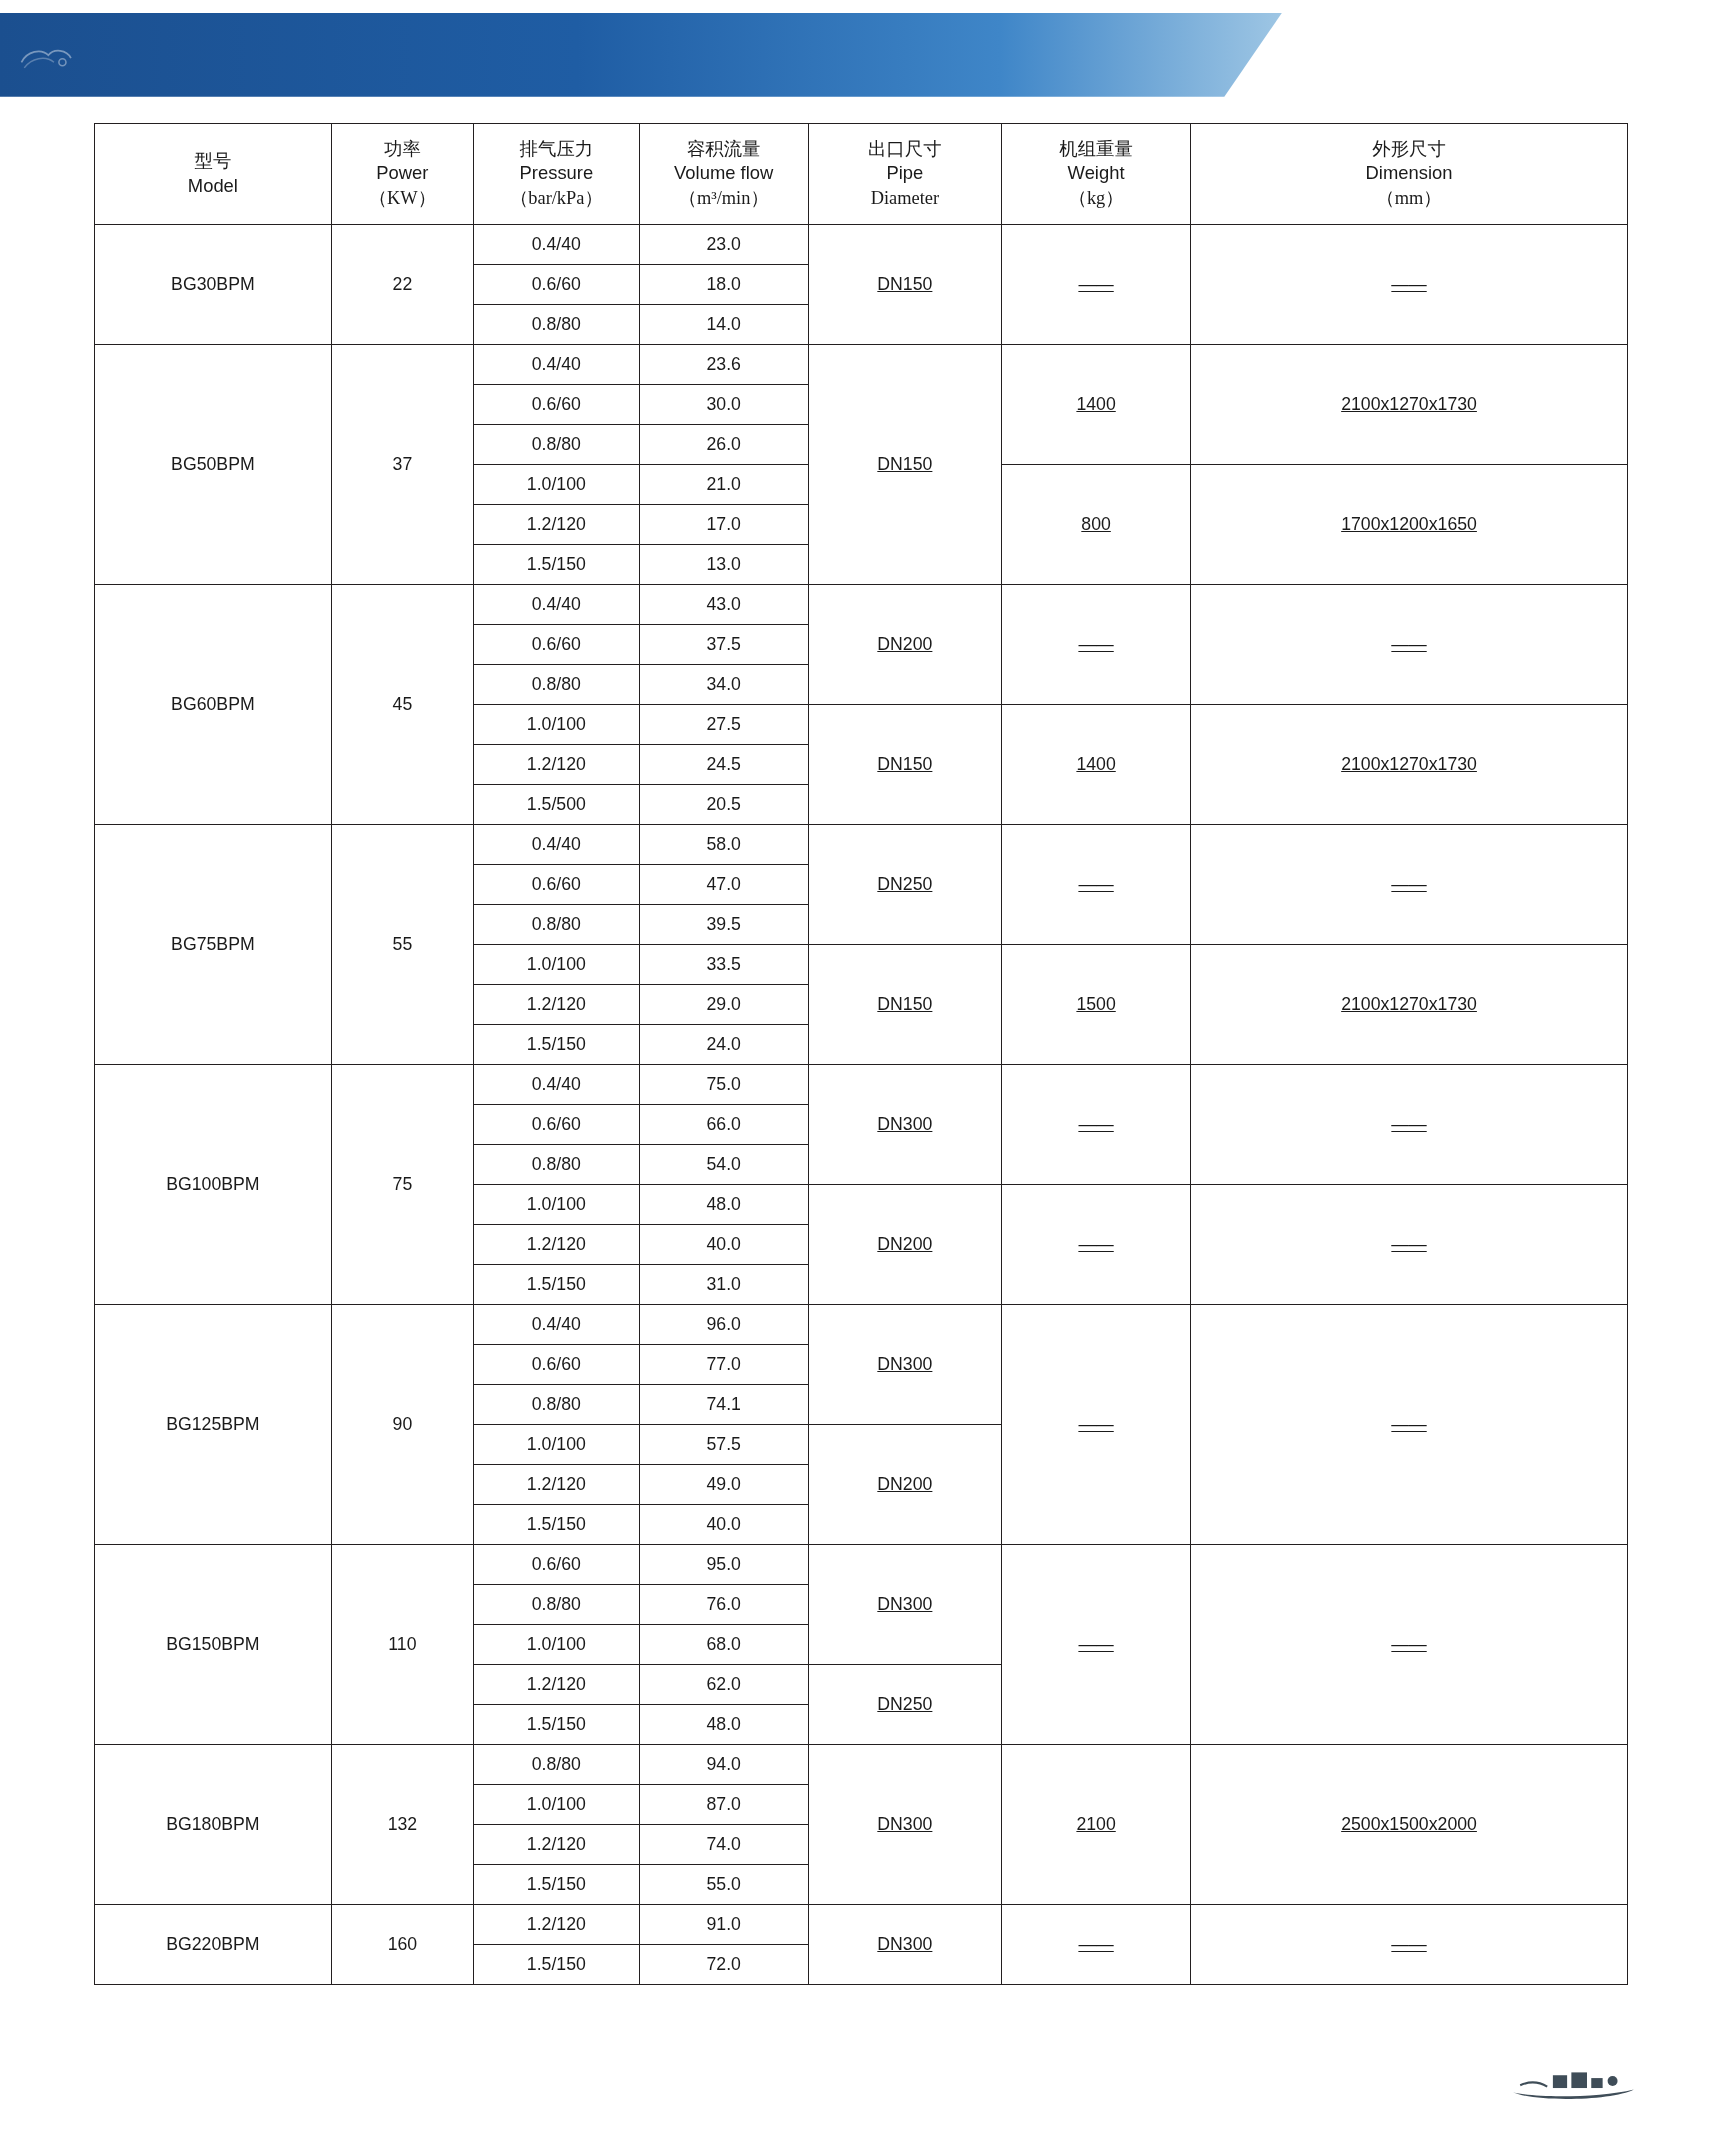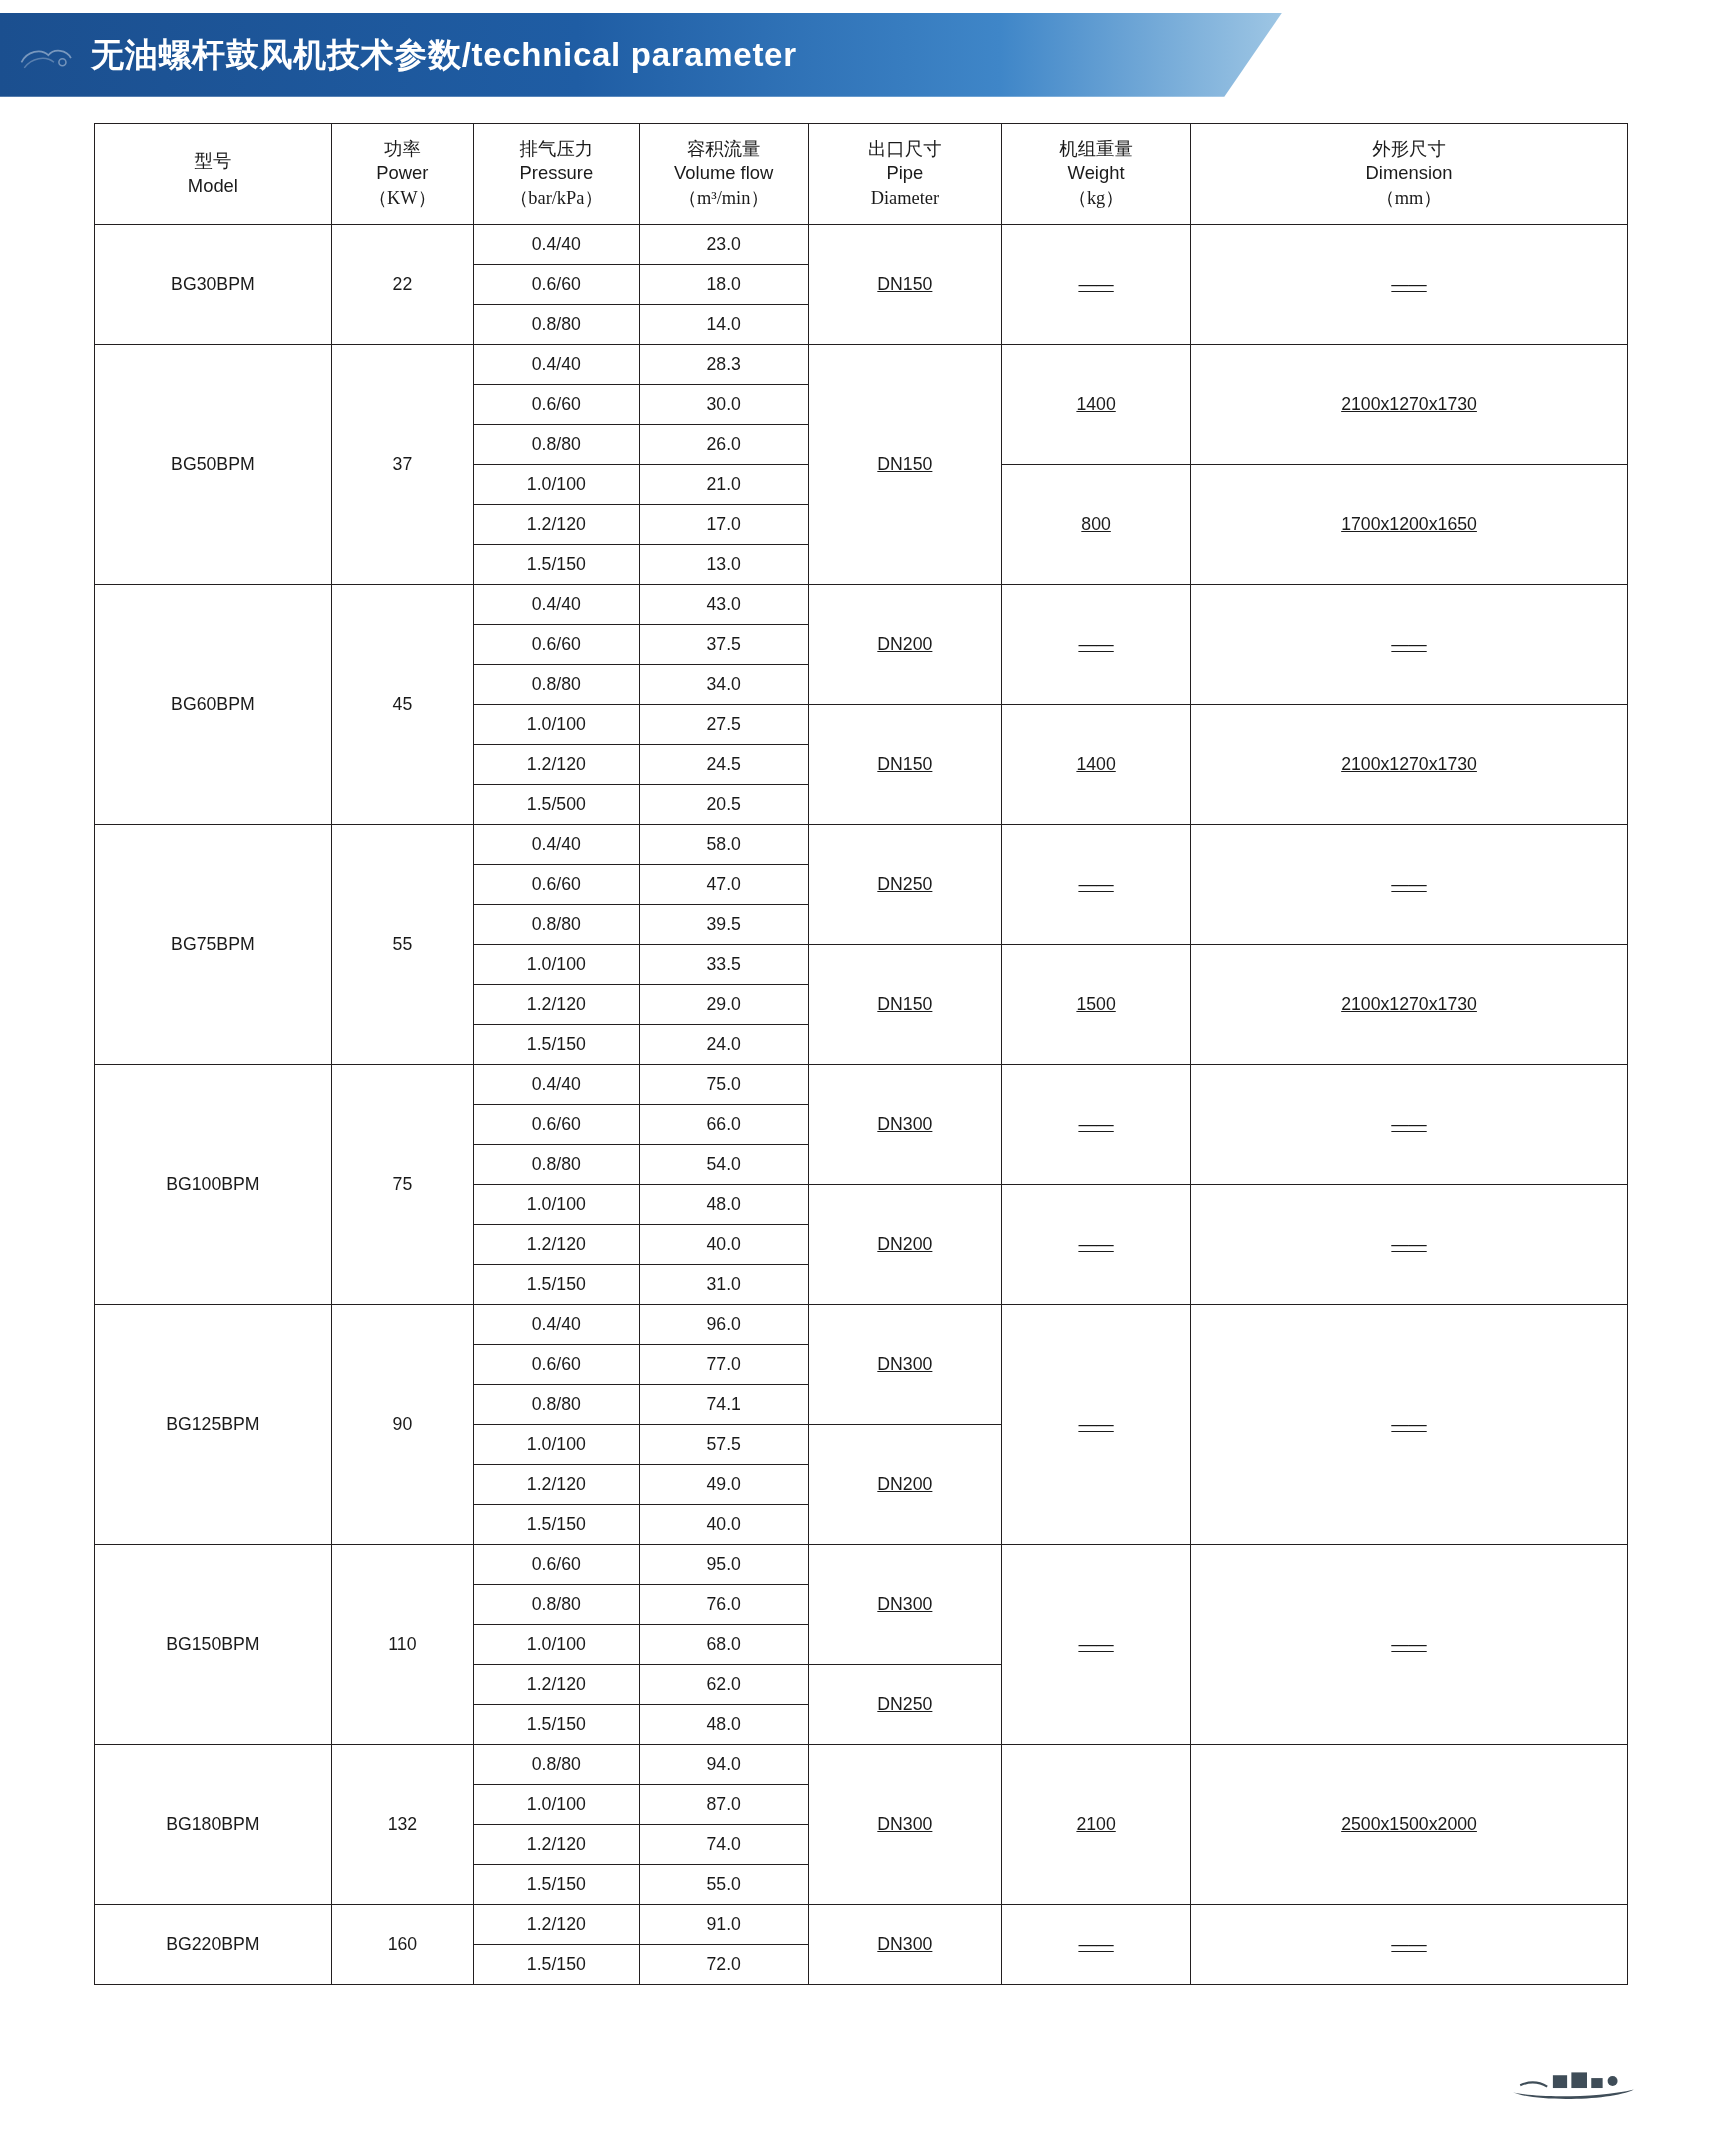--- a/index.html
+++ b/index.html
@@ -128,21 +128,20 @@
 </head>
 <body>
 
 <div class="banner">
   <div class="banner-bg"></div>
   <svg class="banner-deco" viewBox="0 0 90 58">
     <path d="M6 40 C14 24, 34 20, 44 30 C52 20, 70 22, 76 34" fill="none" stroke="#ffffff" stroke-width="2.4" opacity="0.75"></path>
     <path d="M10 48 C20 34, 40 30, 52 40" fill="none" stroke="#ffffff" stroke-width="2" opacity="0.5"></path>
     <circle cx="64" cy="40" r="5" fill="none" stroke="#ffffff" stroke-width="2.2" opacity="0.7"></circle>
   </svg>
-  <div class="banner-title">无油螺杆鼓风机技术参数/technical parameter</div>
 </div>
 
 <div class="table-wrap">
   <table class="param">
     <colgroup>
       <col class="c-model">
         <col class="c-power">
         <col class="c-pressure">
         <col class="c-flow">
       <col class="c-pipe">
@@ -202,21 +201,21 @@
           <td class="flow">18.0</td>
         </tr>
         <tr>
           <td class="pressure">0.8/80</td>
           <td class="flow">14.0</td>
         </tr>
         <tr>
           <td class="model" rowspan="6">BG50BPM</td>
           <td class="power" rowspan="6">37</td>
           <td class="pressure">0.4/40</td>
-          <td class="flow">28.3</td>
+          <td class="flow">23.6</td>
           <td class="pipe" rowspan="6">DN150</td>
           <td class="weight" rowspan="3">1400</td>
           <td class="dim" rowspan="3">2100x1270x1730</td>
         </tr>
         <tr>
           <td class="pressure">0.6/60</td>
           <td class="flow">30.0</td>
         </tr>
         <tr>
           <td class="pressure">0.8/80</td>

